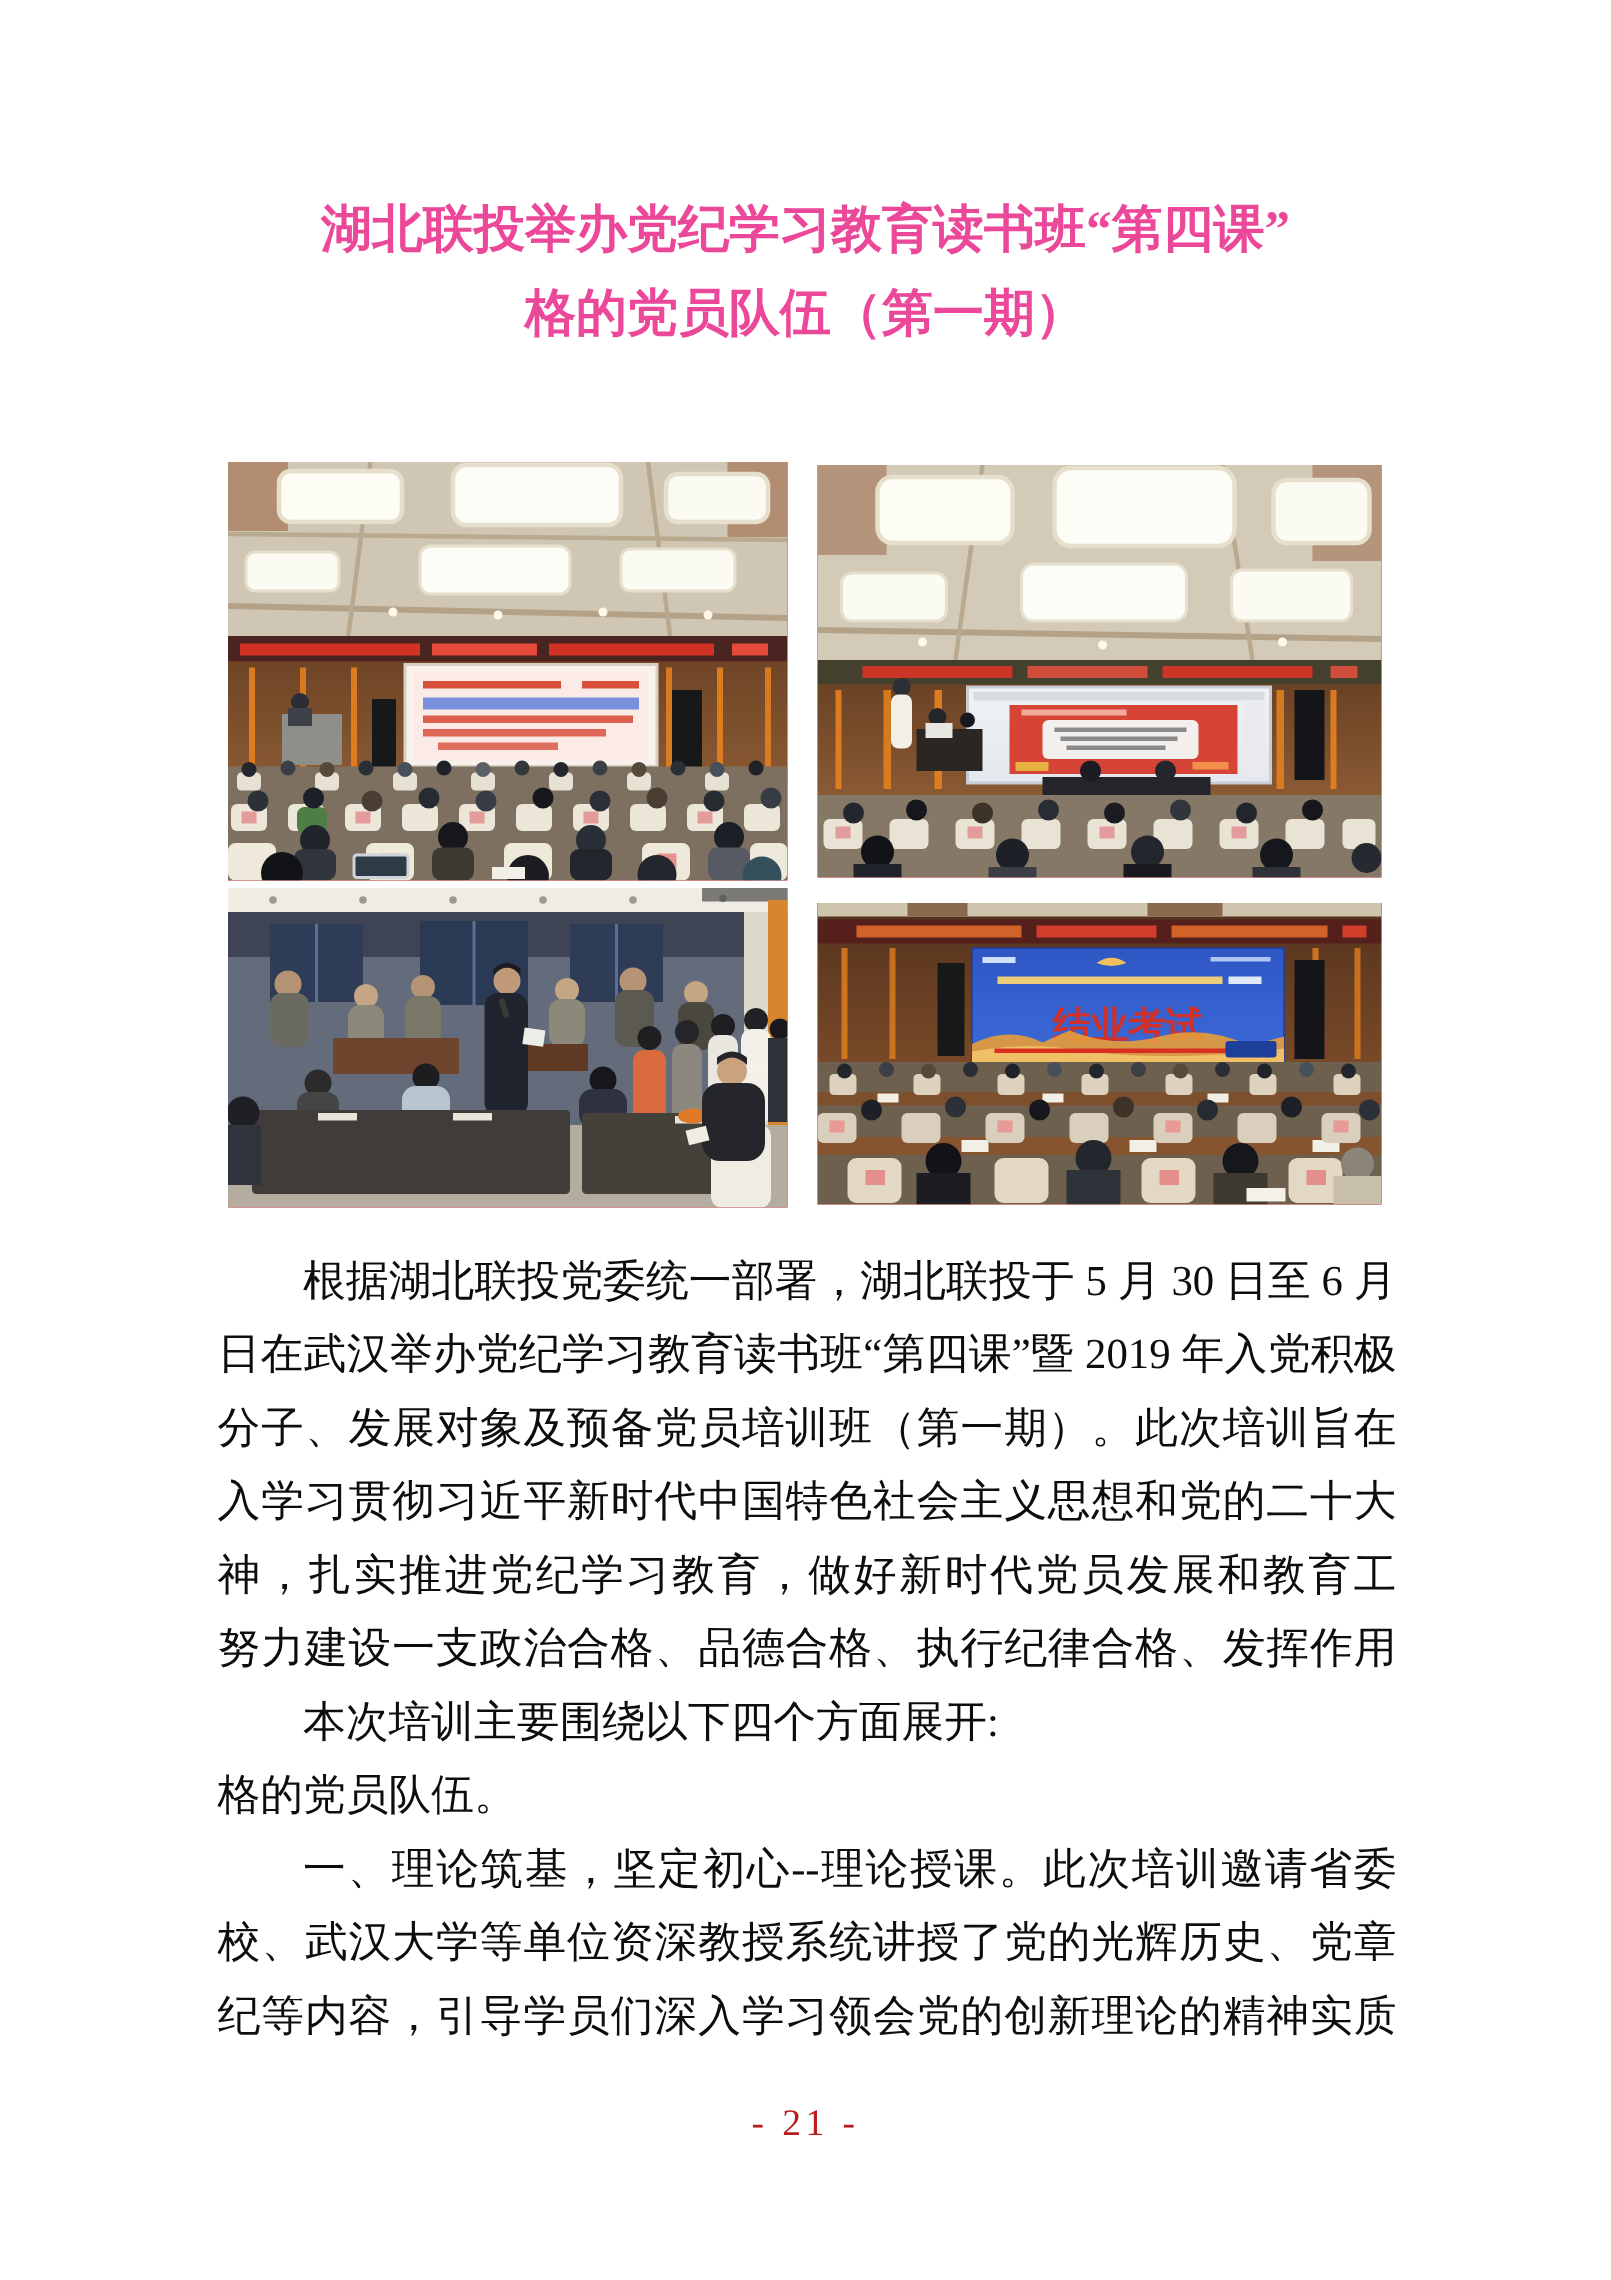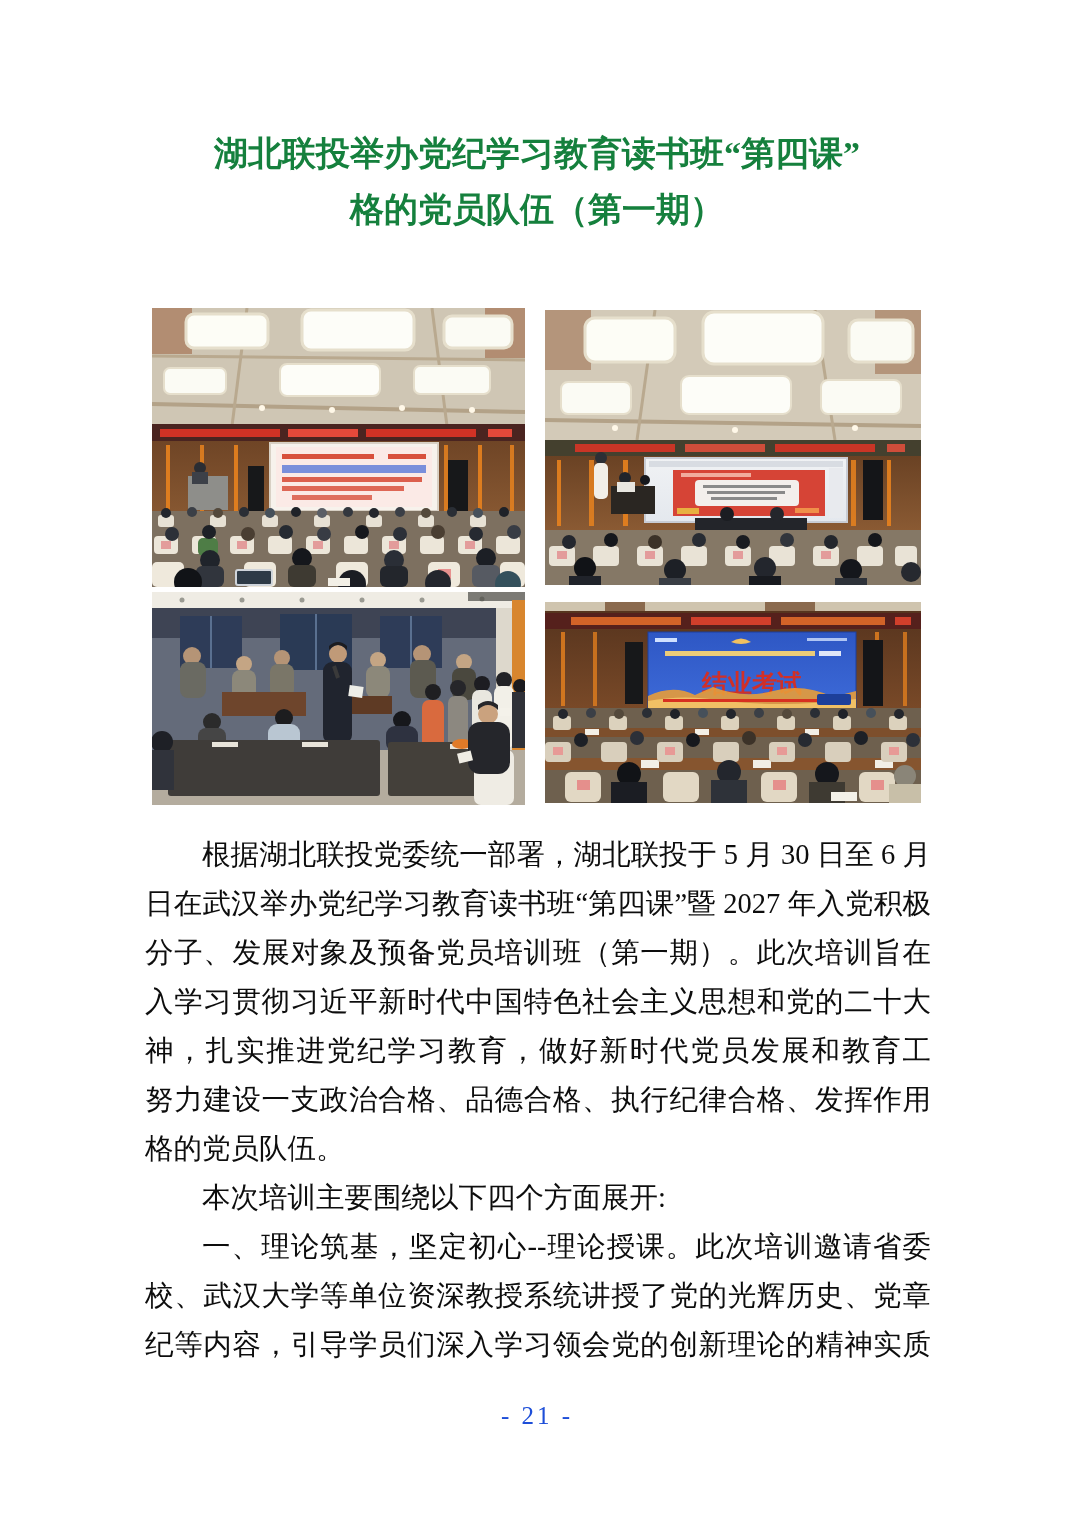--- a/index.html
+++ b/index.html
@@ -1,32 +1,32 @@
 <!DOCTYPE html>
 <html><head>
 <meta charset="utf-8">
 <style>
   html,body{margin:0;padding:0;background:#ffffff;}
   .page{position:relative;width:1074px;height:1520px;background:#ffffff;
         font-family:"Liberation Serif","DejaVu Serif",serif;color:#000;overflow:hidden;}
   .title-block{position:absolute;top:126px;left:70px;right:70px;text-align:center;
-        font-weight:bold;font-size:34px;line-height:56px;color:#15803d;}
+        font-weight:bold;font-size:34px;line-height:56px;color:#ec4899;}
   .title-line{white-space:nowrap;}
   .photo{position:absolute;overflow:hidden;background:#b91c1c;}
   #photo-tl{left:152px;top:308px;width:373px;height:279px;}
   #photo-tr{left:545px;top:310px;width:376px;height:275px;}
   #photo-bl{left:152px;top:592px;width:373px;height:213px;}
   #photo-br{left:545px;top:602px;width:376px;height:201px;}
   .photo svg{display:block;width:100%;height:100%;}
   .body-text{position:absolute;left:145px;top:830px;width:786px;font-size:28.5px;color:#0d0d0d;}
   .bline{height:49px;line-height:49px;text-align:justify;text-align-last:justify;overflow:hidden;}
   .bline.start{text-indent:57px;}
   .bline.end{text-align-last:left;}
   .page-number{position:absolute;left:0;right:0;top:1402px;text-align:center;
-        font-size:25px;letter-spacing:3px;color:#1d4ed8;}
+        font-size:25px;letter-spacing:3px;color:#b91c1c;}
 </style>
 </head>
 <body>
 
 <div class="page">
 
   <div class="title-block">
     <div class="title-line">湖北联投举办党纪学习教育读书班“第四课”</div>
     <div class="title-line">格的党员队伍（第一期）</div>
   </div>
@@ -506,27 +506,27 @@
           <circle cx="360" cy="174" r="11" fill="#8a8578"></circle>
             <rect x="344" y="182" width="32" height="19" fill="#c8bfa8"></rect>
         </g>
         <rect x="286" y="190" width="26" height="9" fill="#f4f1e8"></rect>
       </g>
     </svg>
   </div>
 
   <div class="body-text">
     <div class="bline start">根据湖北联投党委统一部署，湖北联投于 5 月 30 日至 6 月 1</div>
-    <div class="bline">日在武汉举办党纪学习教育读书班“第四课”暨 2027 年入党积极</div>
+    <div class="bline">日在武汉举办党纪学习教育读书班“第四课”暨 2019 年入党积极</div>
     <div class="bline">分子、发展对象及预备党员培训班（第一期）。此次培训旨在深</div>
     <div class="bline">入学习贯彻习近平新时代中国特色社会主义思想和党的二十大精</div>
     <div class="bline">神，扎实推进党纪学习教育，做好新时代党员发展和教育工作，</div>
     <div class="bline">努力建设一支政治合格、品德合格、执行纪律合格、发挥作用合</div>
+    <div class="bline start end">本次培训主要围绕以下四个方面展开:</div>
     <div class="bline end">格的党员队伍。</div>
-    <div class="bline start end">本次培训主要围绕以下四个方面展开:</div>
     <div class="bline start">一、理论筑基，坚定初心--理论授课。此次培训邀请省委党</div>
     <div class="bline">校、武汉大学等单位资深教授系统讲授了党的光辉历史、党章党</div>
     <div class="bline">纪等内容，引导学员们深入学习领会党的创新理论的精神实质和</div>
   </div>
 
   <div class="page-number">- 21 -</div>
 
 </div>
 
 </body></html>

